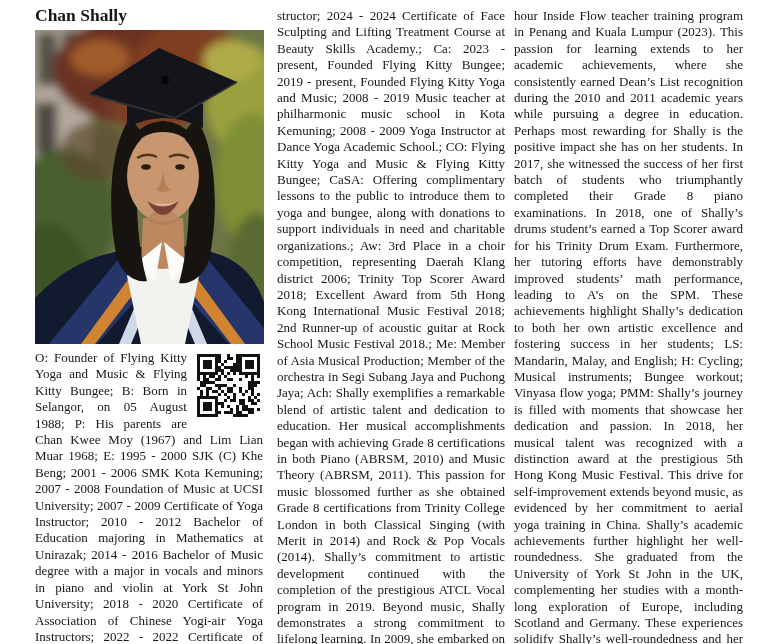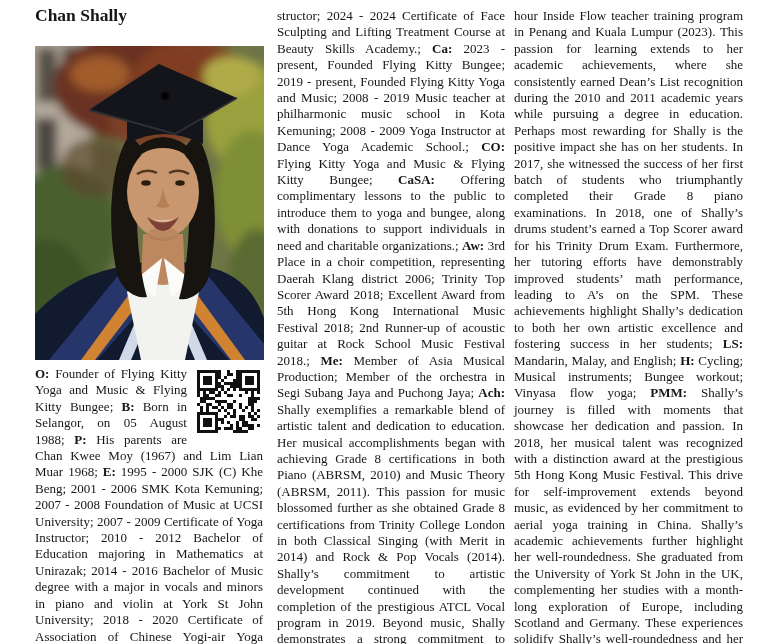--- a/index.html
+++ b/index.html
@@ -11,31 +11,31 @@
     font-family: "Liberation Serif", serif;
     overflow: hidden;
     position: relative;
   }
   .col { position: absolute; }
   .col-left  { left: 35px;  top: 5px; width: 228px; }
   .col-mid   { left: 277px; top: 8px; width: 228px; }
   .col-right { left: 514px; top: 8px; width: 229px; }
   .title {
     font-size: 17.5px; font-weight: bold;
-    line-height: 21px; margin: 0 0 20px 0;
+    line-height: 21px; margin: 0 0 4px 0;
     font-family: "Liberation Serif", serif;
   }
   .photo { width: 229px; height: 314px; }
   .photo svg { display: block; }
   .bio {
     font-size: 13px; line-height: 16.4px;
     text-align: justify;
   }
   .col-left .bio { margin-top: 6px; }
-  .bio b { font-weight: bold; }
+  .bio b { font-weight: normal; }
   .qr { float: right; width: 69px; height: 69px; margin: 1px 0 2px 7px; }
   .qr svg { display: block; }
 </style>
 </head>
 <body>
 
 <div class="page">
 
   <div class="col col-left">
     <h1 class="title">Chan Shally</h1>

